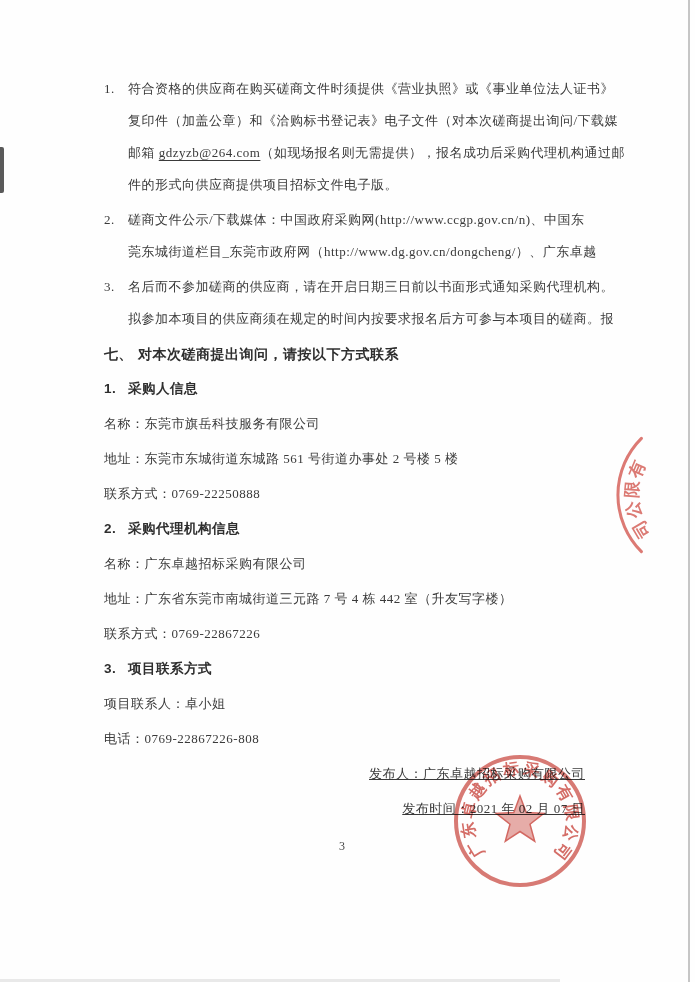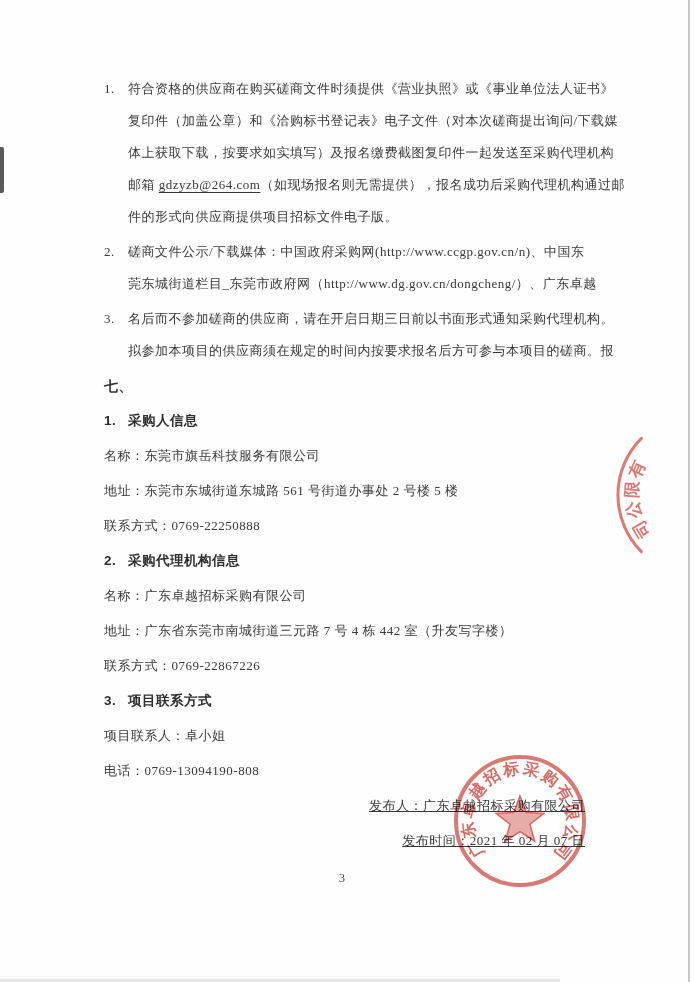--- a/index.html
+++ b/index.html
@@ -56,21 +56,20 @@
   <div class="scan-bottom"></div>
   <div class="left-mark"></div>
 
   <div class="content">
 
     <div class="para">
       <span class="num">1.</span>
       <div class="lines">
         <div class="line">符合资格的供应商在购买磋商文件时须提供《营业执照》或《事业单位法人证书》</div>
         <div class="line">复印件（加盖公章）和《洽购标书登记表》电子文件（对本次磋商提出询问/下载媒</div>
-        <div class="line">体上获取下载，按要求如实填写）及报名缴费截图复印件一起发送至采购代理机构</div>
         <div class="line"><span>邮箱 </span><span class="email">gdzyzb@264.com</span><span>（如现场报名则无需提供），报名成功后采购代理机构通过邮</span></div>
         <div class="line">件的形式向供应商提供项目招标文件电子版。</div>
       </div>
     </div>
 
     <div class="para">
       <span class="num">2.</span>
       <div class="lines">
         <div class="line">磋商文件公示/下载媒体：中国政府采购网(http://www.ccgp.gov.cn/n)、中国东</div>
         <div class="line">莞东城街道栏目_东莞市政府网（http://www.dg.gov.cn/dongcheng/）、广东卓越</div>
@@ -80,20 +79,21 @@
     <div class="para">
       <span class="num">3.</span>
       <div class="lines">
         <div class="line">名后而不参加磋商的供应商，请在开启日期三日前以书面形式通知采购代理机构。</div>
         <div class="line">拟参加本项目的供应商须在规定的时间内按要求报名后方可参与本项目的磋商。报</div>
       </div>
     </div>
 
     <div class="heading">
       <span class="hnum">七、</span>
+      <span class="htext">对本次磋商提出询问，请按以下方式联系</span>
     </div>
 
     <div class="para bold-row">
       <span class="num">1.</span>
       <div class="lines">
           <div class="line">采购人信息</div>
         </div>
     </div>
     <div class="detail">名称：东莞市旗岳科技服务有限公司</div>
     <div class="detail">地址：东莞市东城街道东城路 561 号街道办事处 2 号楼 5 楼</div>
@@ -109,21 +109,21 @@
     <div class="detail">地址：广东省东莞市南城街道三元路 7 号 4 栋 442 室（升友写字楼）</div>
     <div class="detail">联系方式：0769-22867226</div>
 
     <div class="para bold-row">
       <span class="num">3.</span>
       <div class="lines">
           <div class="line">项目联系方式</div>
         </div>
     </div>
     <div class="detail">项目联系人：卓小姐</div>
-    <div class="detail">电话：0769-13094190-808</div>
+    <div class="detail">电话：0769-22867226-808</div>
 
     <div class="pub-line">发布人：广东卓越招标采购有限公司</div>
     <div class="pub-line">发布时间：2021 年 02 月 07 日</div>
 
     <div class="page-num">3</div>
   </div>
 
   <svg class="seal seal-partial" width="95" height="175" viewBox="0 0 95 175" xmlns="http://www.w3.org/2000/svg">
     <path d="M 41.4 141.6 A 80 80 0 0 1 41.4 28.4" fill="none" stroke="#d3554d" stroke-width="3" stroke-linecap="round" opacity="0.85"></path>
     <g fill="#d3554d" opacity="0.85" font-family="Liberation Serif, DejaVu Serif, serif" font-size="17" font-weight="700" text-anchor="middle">

